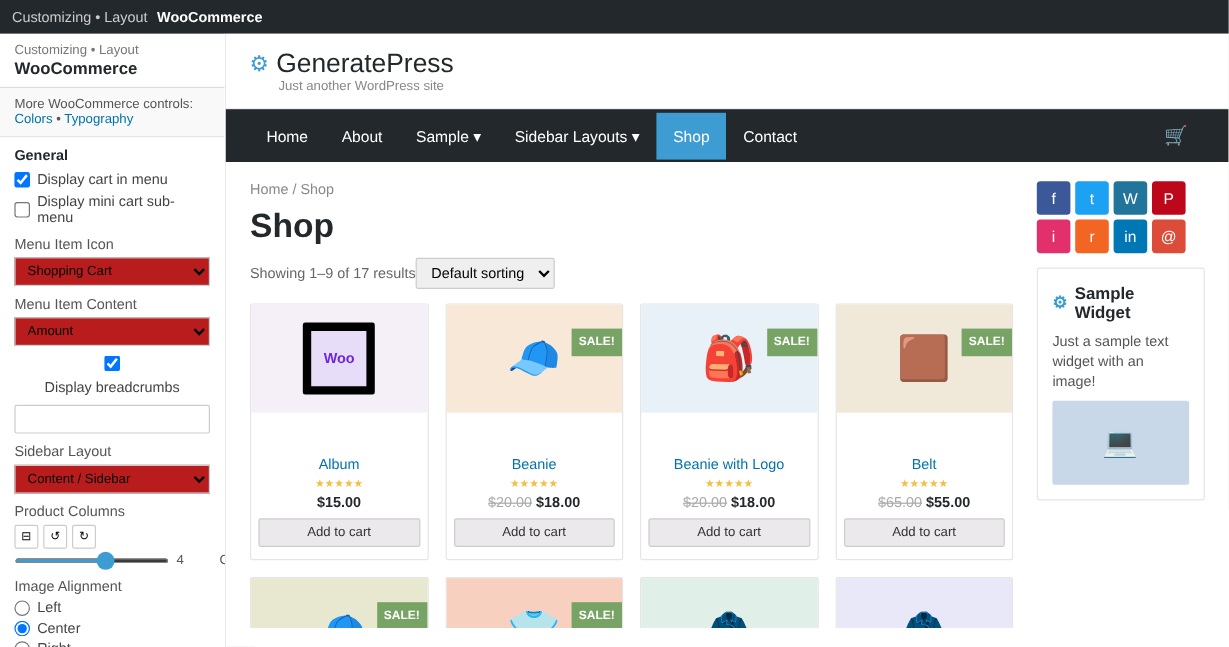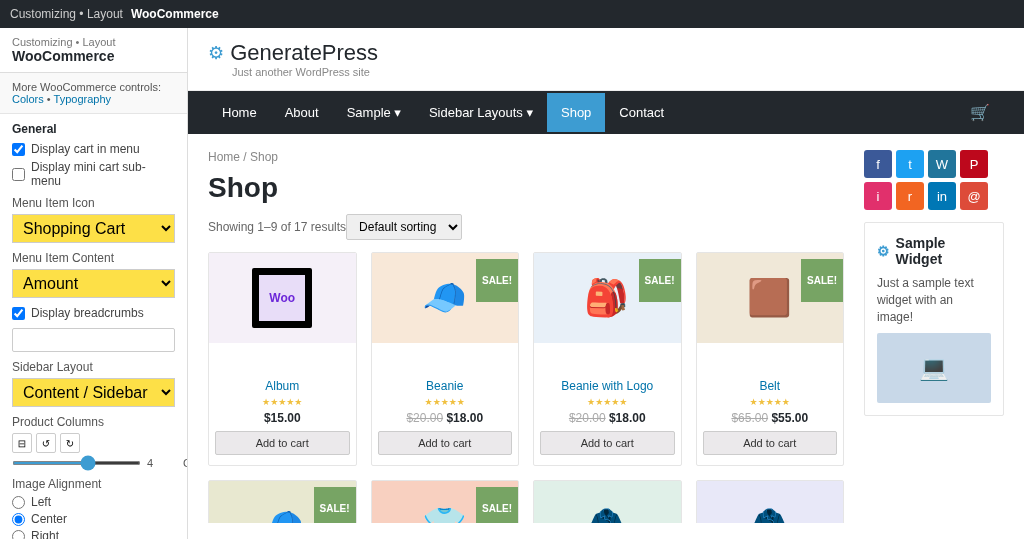--- a/index.html
+++ b/index.html
@@ -88,24 +88,24 @@
     .field-label {
       font-size: 12px;
       color: #555;
       margin-bottom: 4px;
       margin-top: 8px;
     }
 
     select.customizer-select {
       width: 100%;
       padding: 4px 6px;
-      font-size: 16px;
+      font-size: 11px;
       border: 1px solid #ccc;
       border-radius: 0;
-      background: #fde047;
+      background: #b91c1c;
     }
 
     .text-input {
       width: 100%;
       padding: 4px 6px;
       font-size: 12px;
       border: 1px solid #ccc;
       border-radius: 2px;
     }
 
@@ -290,27 +290,27 @@
       display: flex;
       align-items: center;
       justify-content: center;
       margin-bottom: 8px;
       position: relative;
       overflow: hidden;
     }
 
     .sale-badge {
       position: absolute;
-      top: 6px;
+      top: 20px;
       right: 0;
       background: #77a464;
       color: #fff;
       font-size: 10px;
       font-weight: bold;
-      padding: 16px 6px;
+      padding: 6px 6px;
     }
 
     .product-name {
       font-size: 12px;
       color: #0073aa;
       margin-bottom: 4px;
       padding: 0 6px;
       margin-top: 36px;
     }
 
@@ -446,21 +446,21 @@
       <div class="field-label">Menu Item Icon</div>
       <select class="customizer-select">
         <option>Shopping Cart</option>
       </select>
 
       <div class="field-label">Menu Item Content</div>
       <select class="customizer-select">
         <option>Amount</option>
       </select>
 
-      <div class="checkbox-row" style="margin-top:8px;">
+      <div class="checkbox-row" style="margin-top:8px;flex-direction:column;">
         <input type="checkbox" checked="" style="">
         <span>Display breadcrumbs</span>
       </div>
 
       <input type="text" class="text-input" style="margin-top: 4px;">
 
       <div class="field-label">Sidebar Layout</div>
       <select class="customizer-select">
         <option>Content / Sidebar</option>
       </select>

